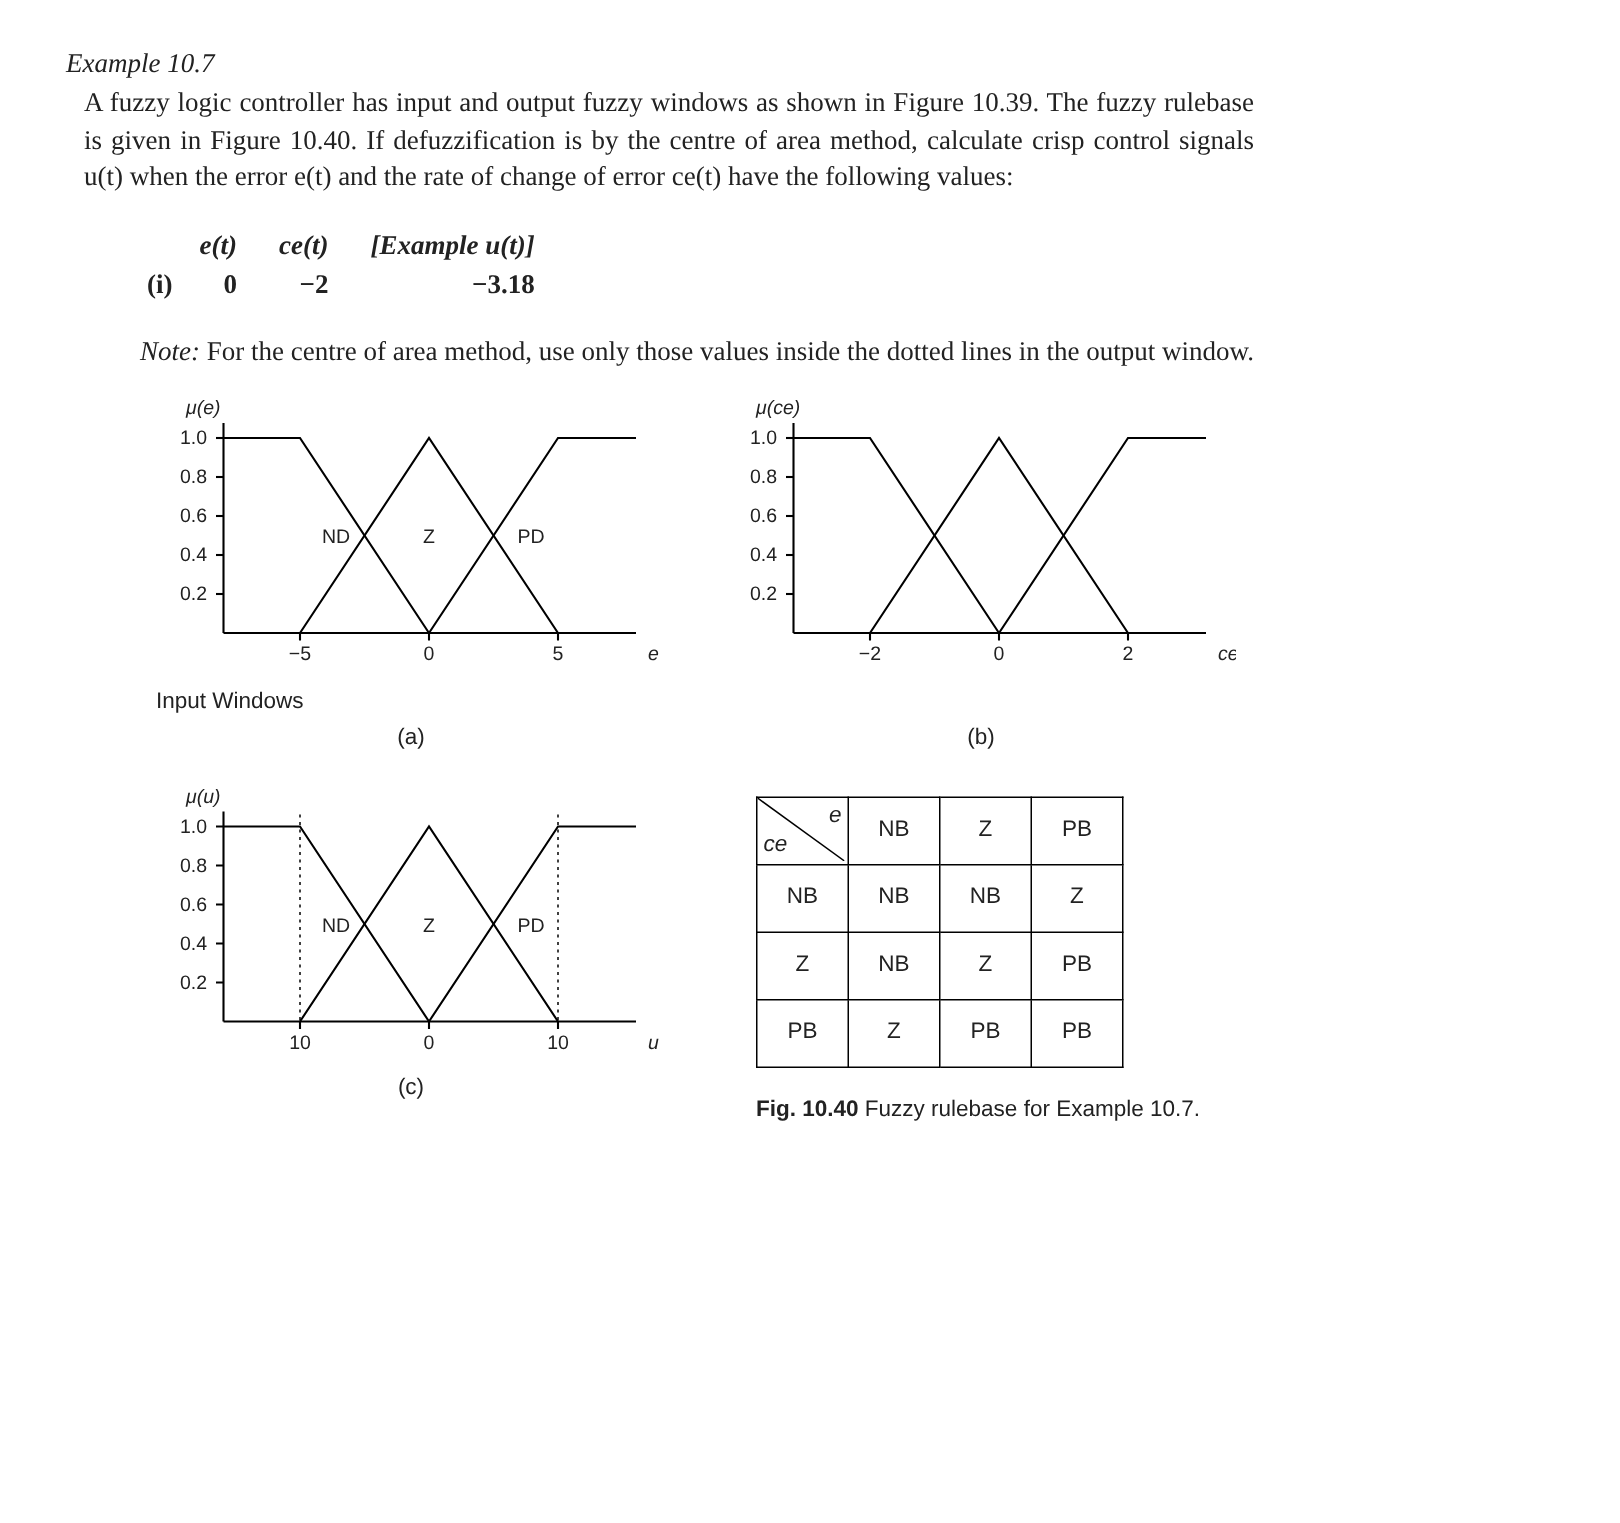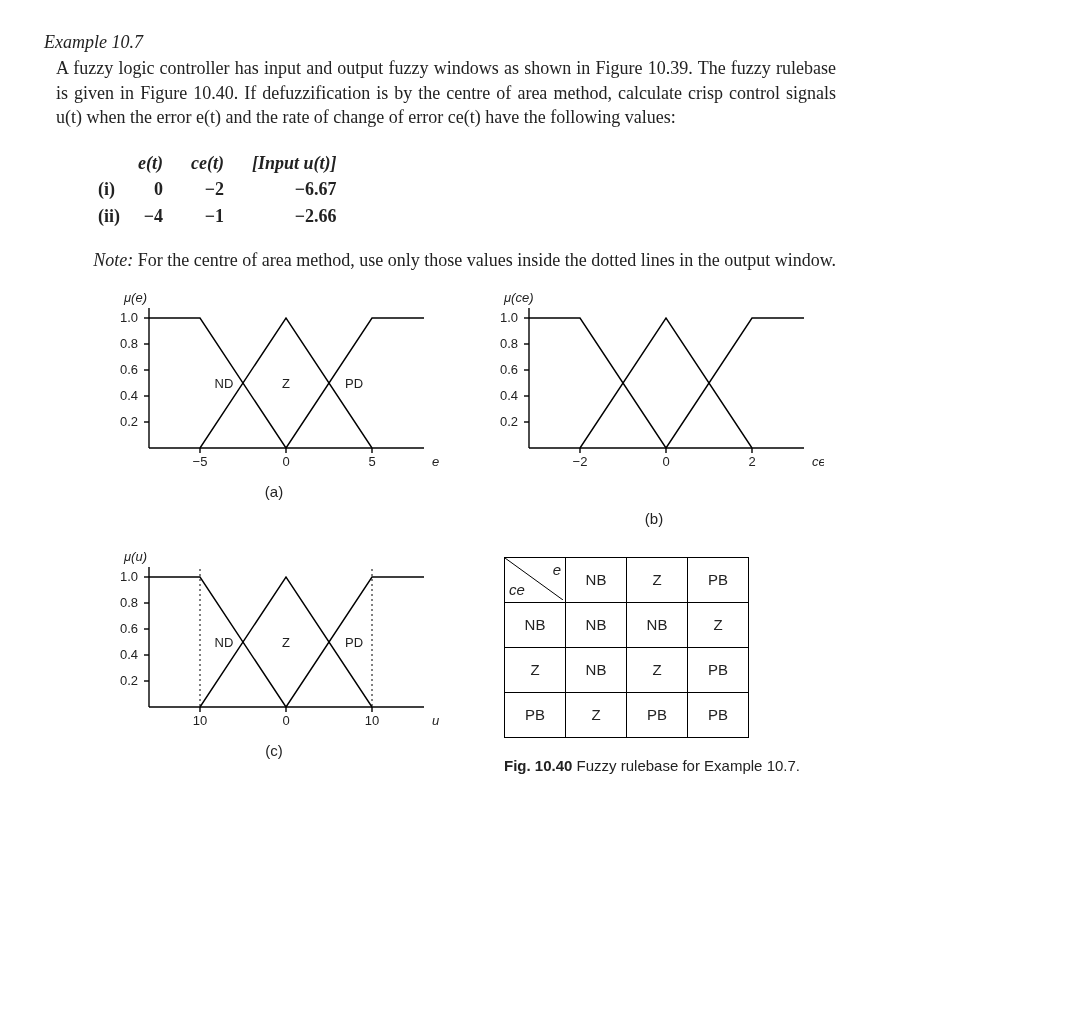--- a/index.html
+++ b/index.html
@@ -46,33 +46,27 @@
   <div class="para">
     <span>A fuzzy logic controller has input and output fuzzy windows as shown in Figure 10.39. The fuzzy rulebase is given in Figure 10.40. If defuzzification is by the centre of area method, calculate crisp control signals u(t) when the error e(t) and the rate of change of error ce(t) have the following values:</span>
   </div>
 
   <table class="ans-tbl">
     <tbody>
         <tr>
       <th class="roman"></th>
       <th>e(t)</th>
       <th>ce(t)</th>
-      <th>[Input u(t)]</th>
+      <th>[Example u(t)]</th>
     </tr>
     <tr>
       <td class="roman">(i)</td>
       <td>0</td>
       <td>−2</td>
-      <td>−6.67</td>
-    </tr>
-    <tr>
-      <td class="roman">(ii)</td>
-      <td>−4</td>
-      <td>−1</td>
-      <td>−2.66</td>
+      <td>−3.18</td>
     </tr>
   </tbody>
     </table>
 
   <div class="note">
     <span class="i">Note:</span>
     <span> </span>
     <span>For the centre of area method, use only those values inside the dotted lines in the output window.</span>
   </div>
 
@@ -109,20 +103,21 @@
         <text x="96" y="178" text-anchor="middle">−5</text>
         <text x="182" y="178" text-anchor="middle">0</text>
         <text x="268" y="178" text-anchor="middle">5</text>
 
         <text x="328" y="178" font-style="italic">e</text>
 
         <text x="120" y="100" text-anchor="middle">ND</text>
         <text x="182" y="100" text-anchor="middle">Z</text>
         <text x="250" y="100" text-anchor="middle">PD</text>
       </svg>
+      <div class="below-label">Input Windows</div>
       <div class="cap">(a)</div>
     </div>
 
     <div class="plot">
       <svg width="340" height="190">
         <line class="axis" x1="45" y1="20" x2="45" y2="160"></line>
         <line class="axis" x1="45" y1="160" x2="320" y2="160"></line>
         <g class="y-ticks">
           <line class="axis" x1="40" y1="30" x2="45" y2="30"></line>
           <line class="axis" x1="40" y1="56" x2="45" y2="56"></line>

